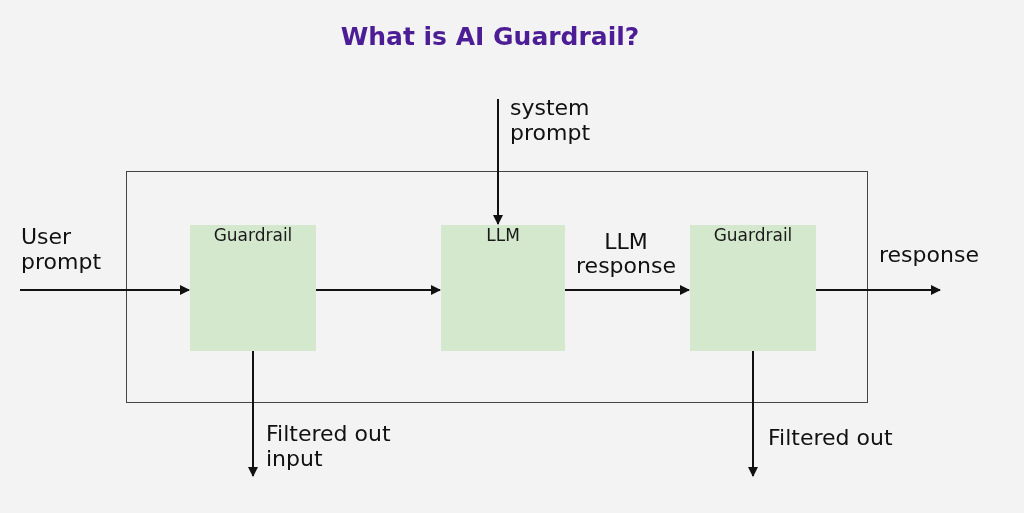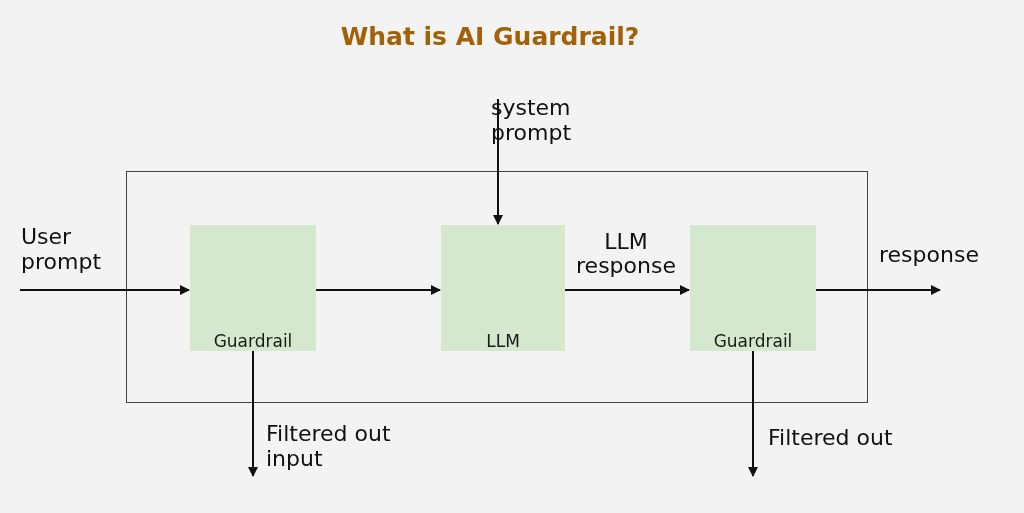--- a/index.html
+++ b/index.html
@@ -3,28 +3,28 @@
 <meta charset="utf-8">
 <style>
   html, body { margin: 0; padding: 0; }
   body {
     width: 1024px; height: 513px; background: #f3f3f3;
     font-family: "DejaVu Sans", sans-serif; position: relative; overflow: hidden;
     color: #111;
   }
   .title {
     position: absolute; left: 0; width: 980px; top: 22px; text-align: center;
-    font-size: 25px; font-weight: bold; color: #a16207;
+    font-size: 25px; font-weight: bold; color: #4c1d95;
   }
   .frame {
     position: absolute; left: 126px; top: 171px; width: 742px; height: 232px;
     border: 1.5px solid #444; box-sizing: border-box;
   }
   .box {
-    position: absolute; background: #d3e8cd; display: flex; align-items: flex-end;
+    position: absolute; background: #d3e8cd; display: flex; align-items: flex-start;
     justify-content: center; font-size: 17px; color: #1a1a1a;
   }
   .lbl {
     position: absolute; font-size: 22px; line-height: 25px; color: #111; white-space: nowrap;
   }
   svg.arrows { position: absolute; left: 0; top: 0; }
 </style>
 </head>
 <body>
 
@@ -54,21 +54,21 @@
   <line x1="816" y1="290" x2="940" y2="290" stroke="#111" stroke-width="2" marker-end="url(#ah)"></line>
   <line x1="498" y1="99" x2="498" y2="224" stroke="#111" stroke-width="2" marker-end="url(#ah)"></line>
   <line x1="253" y1="351" x2="253" y2="476" stroke="#111" stroke-width="2" marker-end="url(#ah)"></line>
   <line x1="753" y1="351" x2="753" y2="476" stroke="#111" stroke-width="2" marker-end="url(#ah)"></line>
 </svg>
 
 <div class="lbl" style="left:15px;top:224px;margin-left:6px;">
   <div>User</div>
   <div>prompt</div>
 </div>
-<div class="lbl" style="left:491px;top:95px;">
+<div class="lbl" style="left:510px;top:95px;">
   <div>system</div>
   <div>prompt</div>
 </div>
 <div class="lbl" style="left:566px;top:230px;text-align:center;width:120px;line-height:24px;">
   <div>LLM</div>
   <div>response</div>
 </div>
 <div class="lbl" style="left:879px;top:242px;">
   <span>response</span>
 </div>

